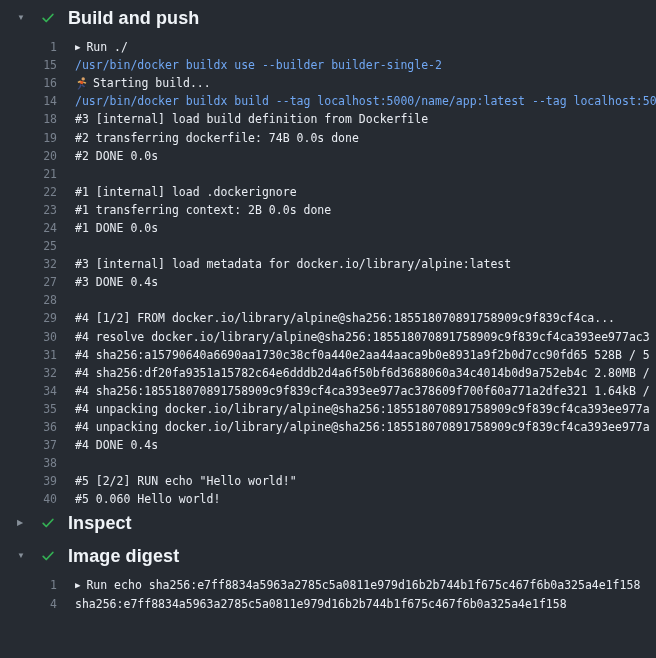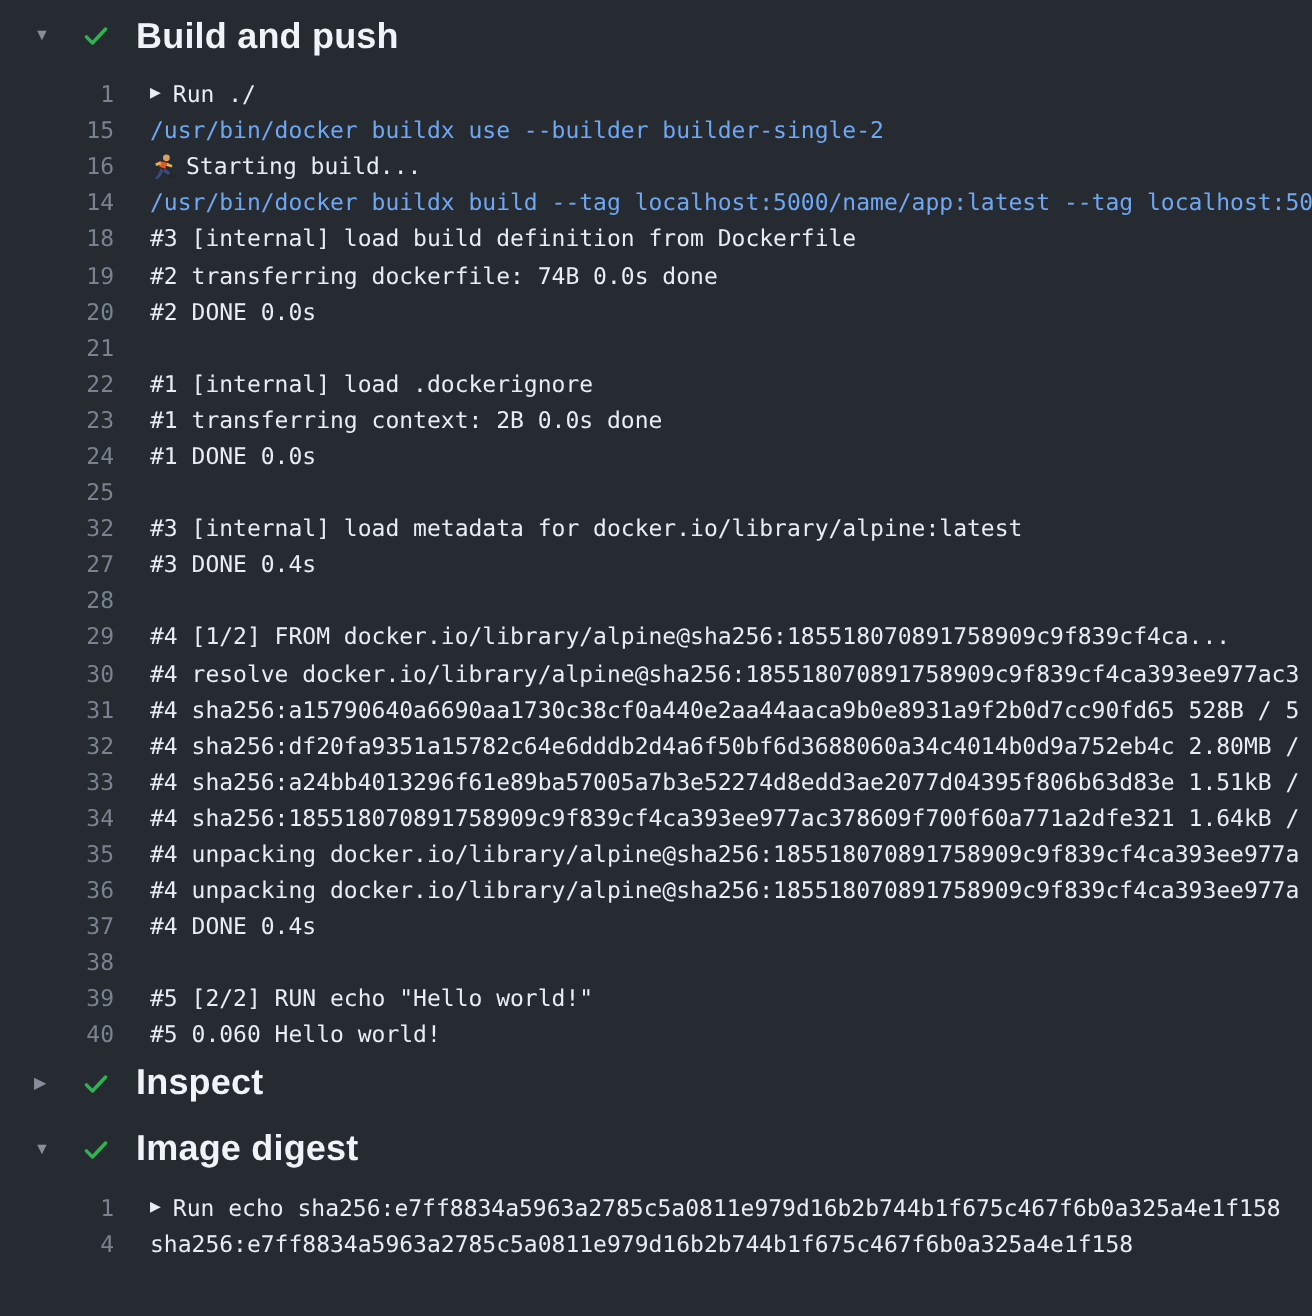--- a/index.html
+++ b/index.html
@@ -243,28 +243,20 @@
   </div>
         <div class="line">
     <span class="ln">32</span>
     <span class="gutter-gap"></span>
     
     
     
     <span class="txt">#4 sha256:df20fa9351a15782c64e6dddb2d4a6f50bf6d3688060a34c4014b0d9a752eb4c 2.80MB /</span>
   </div>
         <div class="line">
-    <span class="ln">33</span>
-    <span class="gutter-gap"></span>
-    
-    
-    
-    <span class="txt">#4 sha256:a24bb4013296f61e89ba57005a7b3e52274d8edd3ae2077d04395f806b63d83e 1.51kB /</span>
-  </div>
-        <div class="line">
     <span class="ln">34</span>
     <span class="gutter-gap"></span>
     
     
     
     <span class="txt">#4 sha256:185518070891758909c9f839cf4ca393ee977ac378609f700f60a771a2dfe321 1.64kB /</span>
   </div>
         <div class="line">
     <span class="ln">35</span>
     <span class="gutter-gap"></span>

